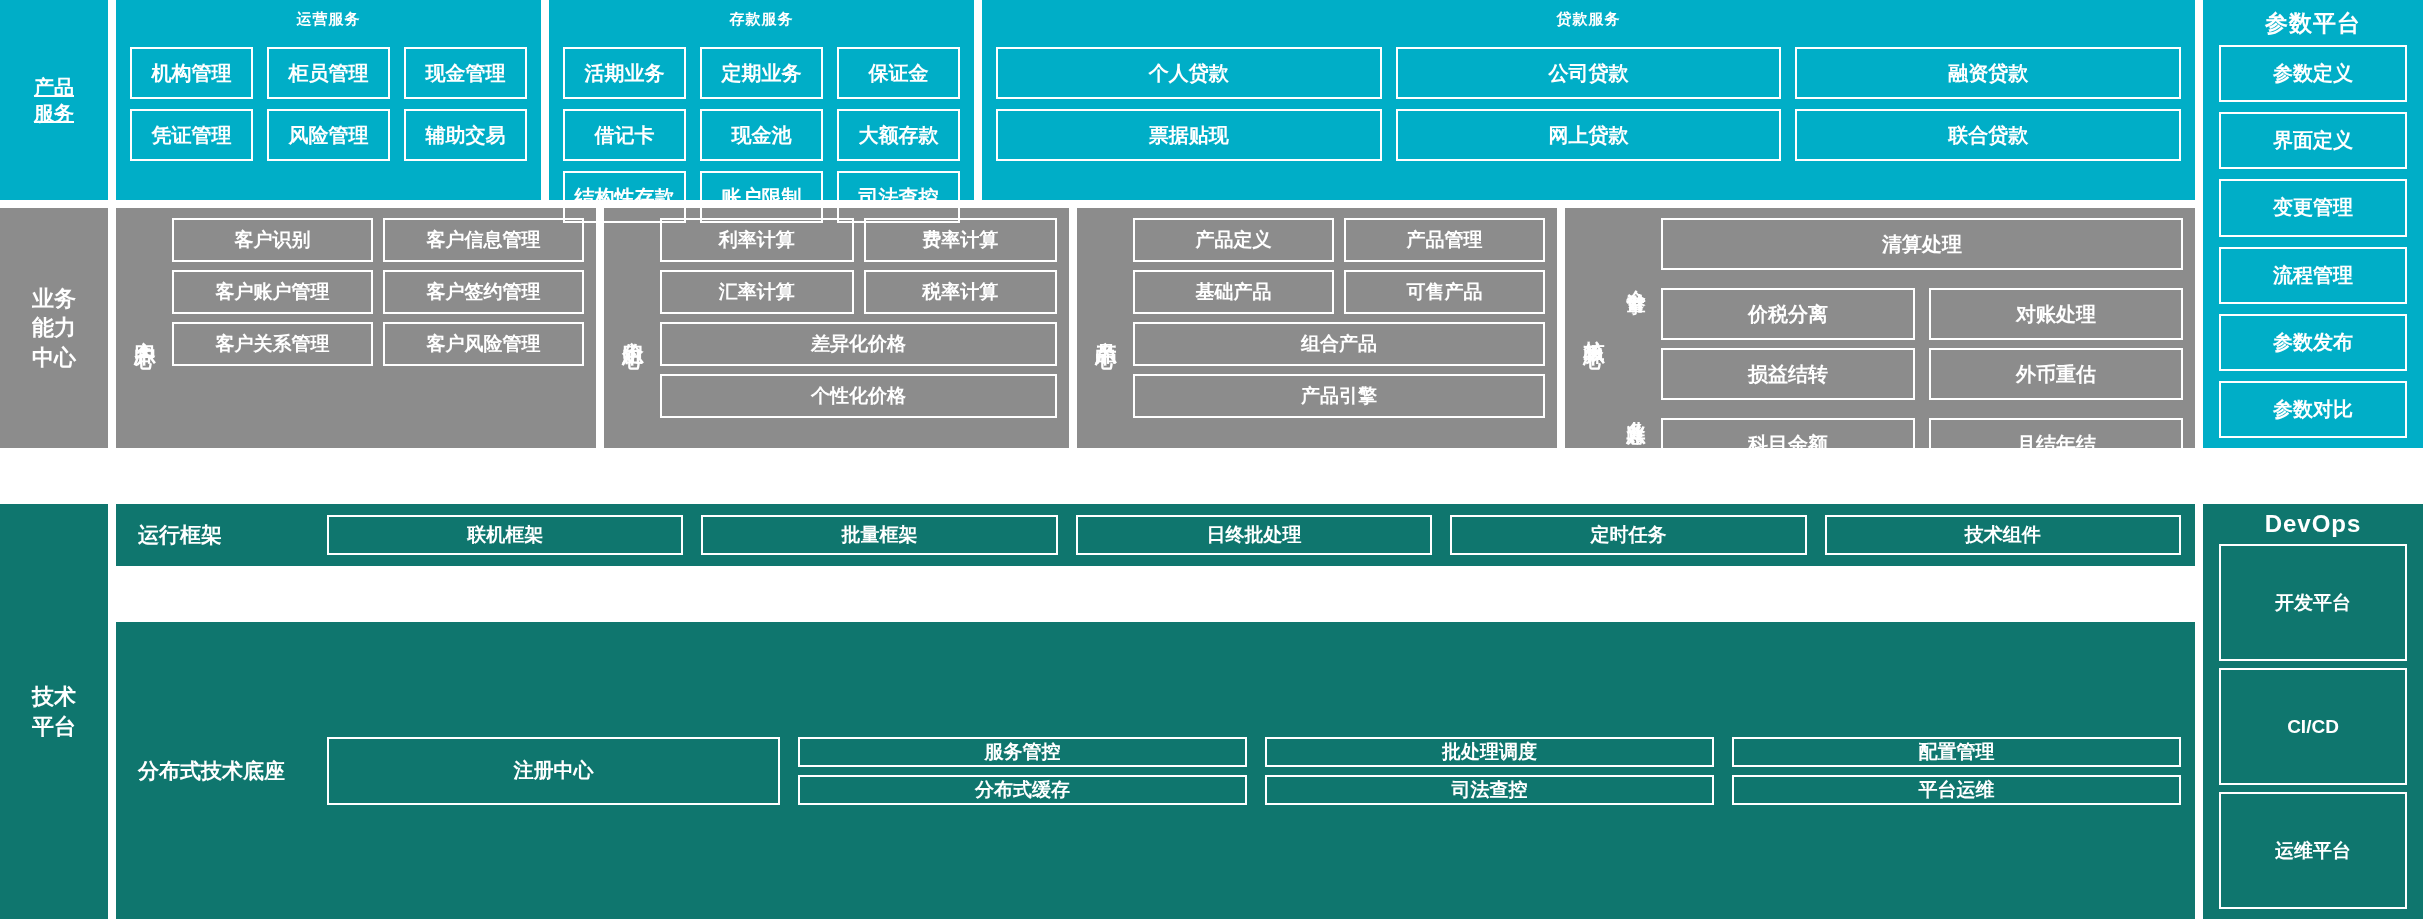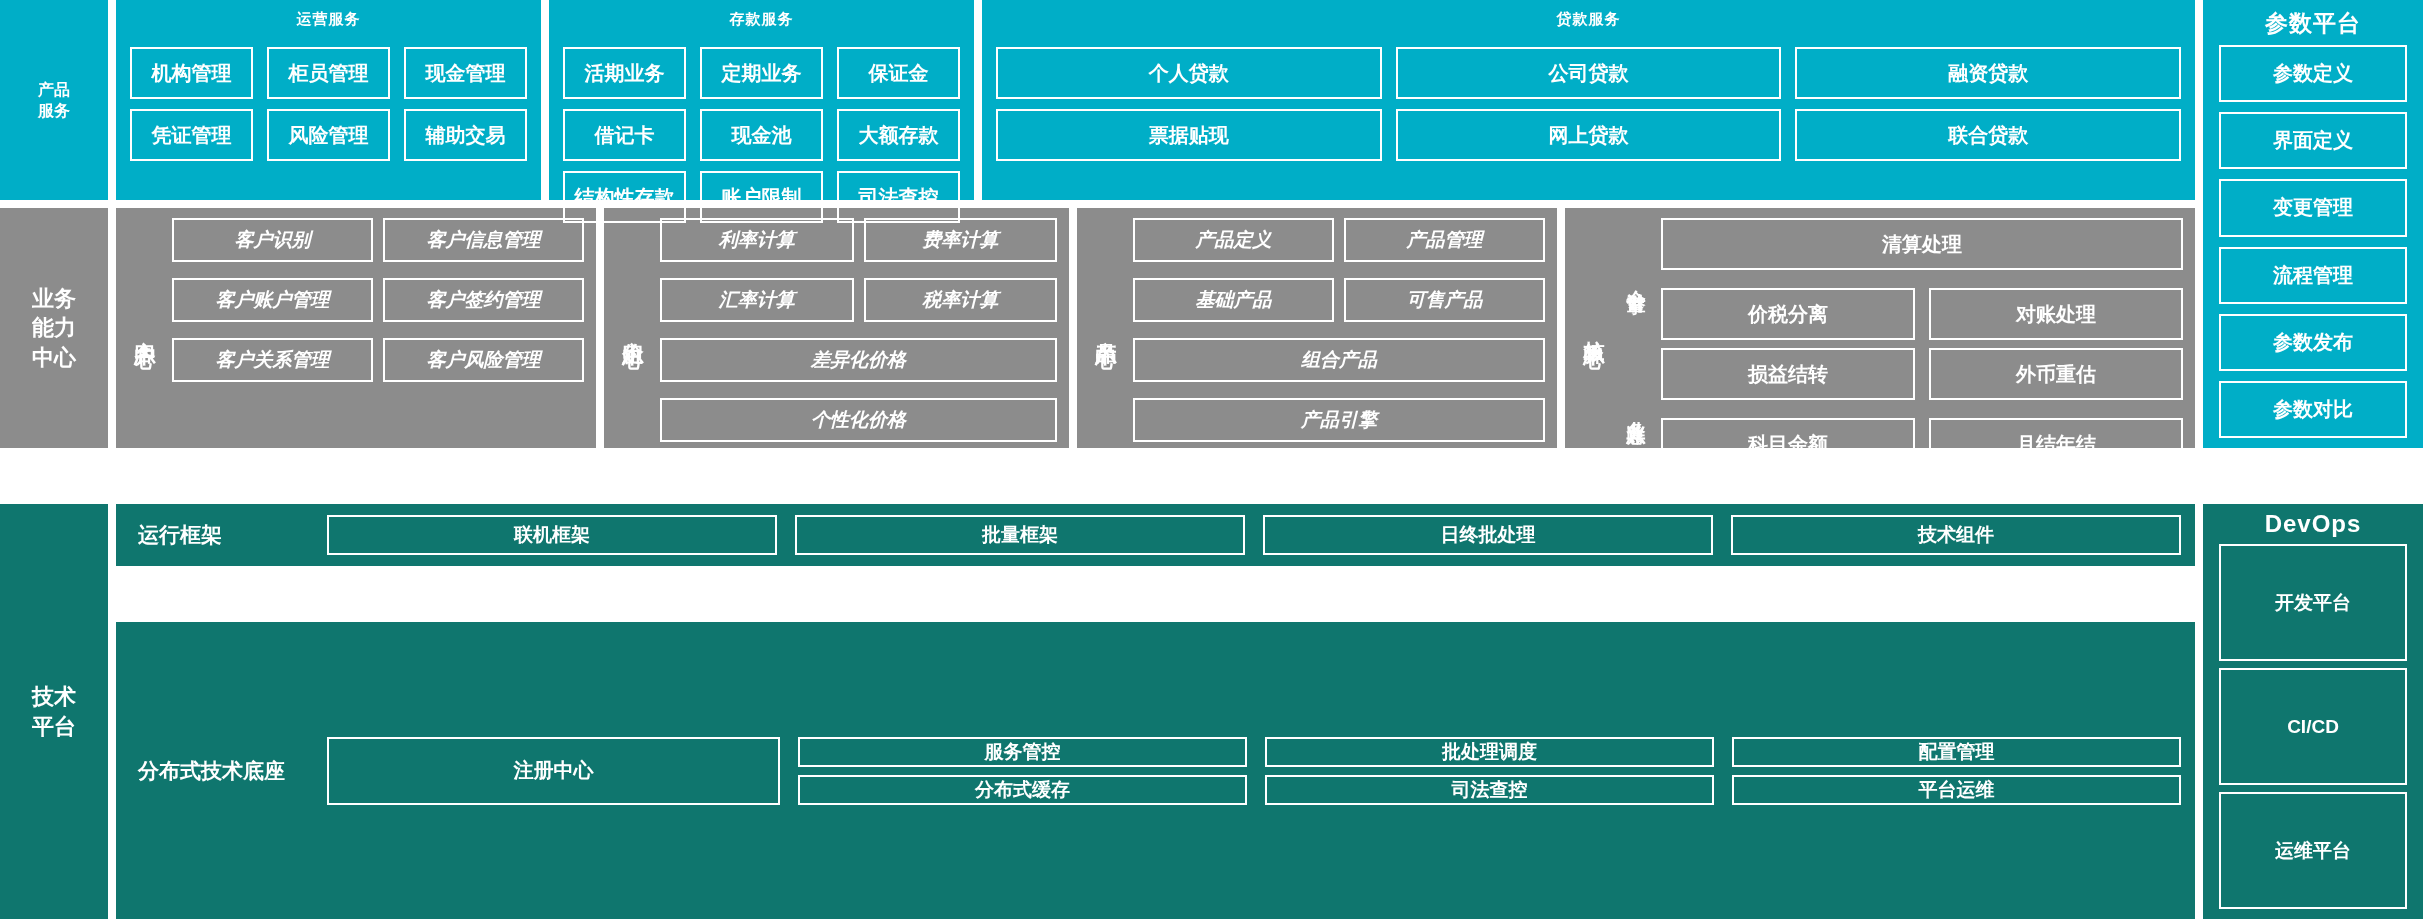--- a/index.html
+++ b/index.html
@@ -81,21 +81,21 @@
     display: flex;
     align-items: center;
     justify-content: center;
     box-sizing: border-box;
     height: 52px;
     text-align: center;
   }
 
   
   #row-product { height: 200px; }
-  #row-product .side-label { font-size: 16px; }
+  #row-product .side-label { font-size: 20px; text-decoration: underline; }
   #panel-operation { flex: 0 0 425px; }
   #panel-deposit   { flex: 0 0 425px; }
   #panel-loan      { flex: 1 1 auto; }
 
   
   #row-capability { height: 240px; }
   #row-capability .center-panel {
     box-sizing: border-box;
     padding: 10px 12px;
     display: flex;
@@ -114,21 +114,21 @@
     line-height: 1.05;
     writing-mode: vertical-rl;
     letter-spacing: 2px;
   }
   .center-body {
     flex: 1;
     display: flex;
     flex-direction: column;
     gap: 8px;
   }
-  .center-body .grid-row { margin-bottom: 8px; gap: 10px; font-style: italic; }
+  .center-body .grid-row { margin-bottom: 0; gap: 10px; }
   .center-body .cell { height: 100%; min-height: 44px; font-size: 19px; }
 
   #panel-customer  { flex: 0 0 480px; }
   #panel-pricing   { flex: 0 0 465px; }
   #panel-product   { flex: 0 0 480px; }
   #panel-acct      { flex: 1 1 auto; }
 
   
   .acct-split { display: flex; flex-direction: column; gap: 8px; flex: 1; }
   .acct-sub { display: flex; gap: 10px; flex: 1; }
@@ -392,20 +392,21 @@
     </div>
 
     <div id="tech-main">
 
       <div class="tech-strip blue" id="strip-runtime">
         <div class="tech-strip-label">运行框架</div>
         <div class="tech-cells">
           <div class="cell">联机框架</div>
           <div class="cell">批量框架</div>
           <div class="cell">日终批处理</div>
+          <div class="cell">定时任务</div>
           <div class="cell">技术组件</div>
         </div>
       </div>
 
       <div class="tech-strip blue" id="strip-base">
         <div class="tech-strip-label">分布式技术底座</div>
         <div class="tech-cells">
           <div class="base-wide">注册中心</div>
           <div class="base-stack">
             <div class="cell">服务管控</div>

